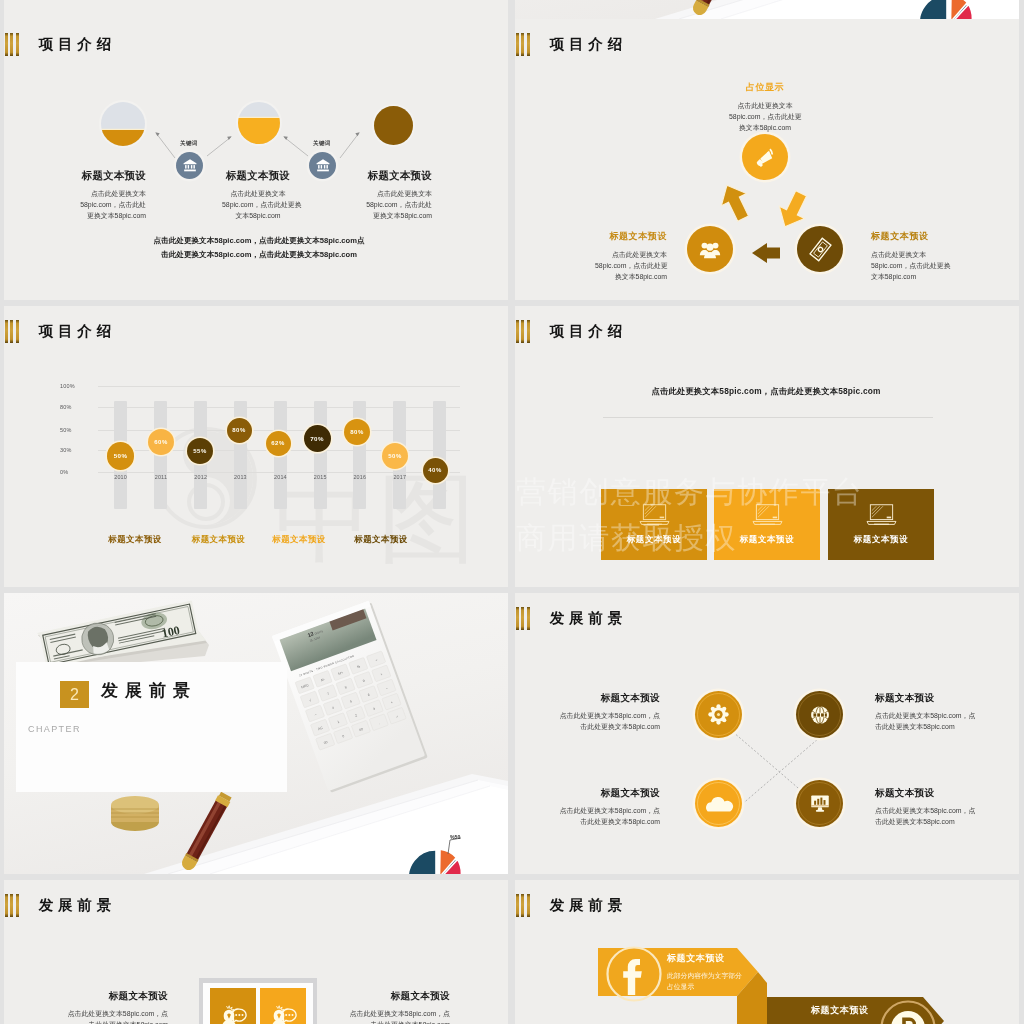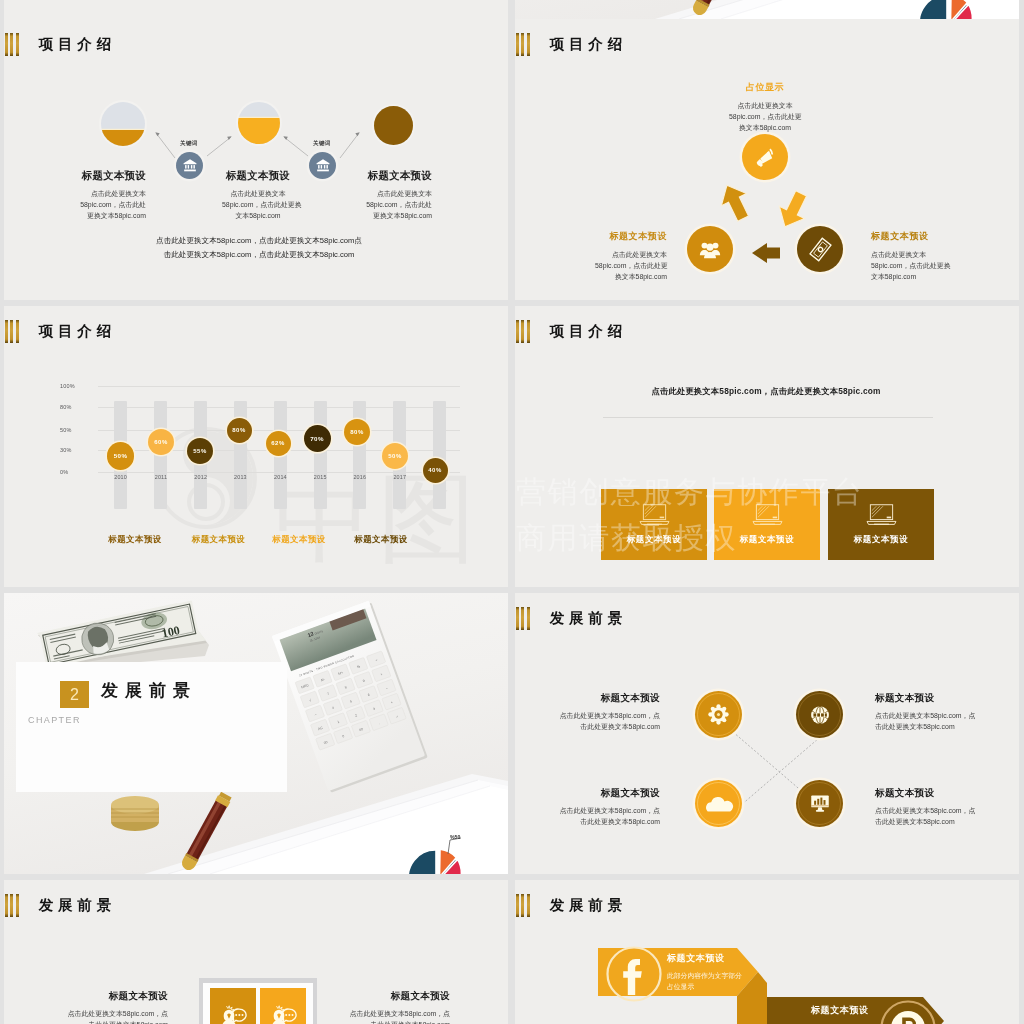--- a/index.html
+++ b/index.html
@@ -46,21 +46,21 @@
   .yr{position:absolute;font-size:5.4px;color:#5e5e60;text-align:center;width:26px;letter-spacing:.2px;}
   .lab3{position:absolute;font-size:8.5px;font-weight:700;letter-spacing:.4px;}
 
   
   .card4{position:absolute;width:110px;height:71px;display:flex;flex-direction:column;
       align-items:center;justify-content:center;}
   .card4 .cl{font-size:8.5px;font-weight:700;color:#fff;letter-spacing:.6px;margin-top:7px;}
   .wbox{position:absolute;background:#fff;}
   .chnum{width:29px;height:27px;background:#c8921f;color:#fbe9b8;font-size:16px;
       display:flex;align-items:center;justify-content:center;font-weight:400;}
-  .chlbl{font-size:9.5px;color:#a8a8a8;letter-spacing:2.1px;margin-top:7px;margin-left:-32px;letter-spacing:1.4px;font-size:9px;}
+  .chlbl{font-size:9.5px;color:#a8a8a8;letter-spacing:2.1px;margin-top:16px;margin-left:-32px;letter-spacing:1.4px;font-size:9px;}
 
   
   .c6{position:absolute;width:52px;height:52px;border-radius:50%;
       display:flex;align-items:center;justify-content:center;box-shadow:0 0 0 2.5px #faf4e8;}
   svg{display:block;overflow:visible;shape-rendering:geometricPrecision;}
   svg text{-webkit-font-smoothing:antialiased;}
   .wm{position:absolute;pointer-events:none;}
 </style>
 </head>
 <body>
@@ -302,21 +302,21 @@
   </div>
   <div class="abs right" style="left:360px;top:150px;width:68px;">
     <div class="h3" style="font-size:10.4px;white-space:nowrap;">标题文本预设</div>
     <div class="p1" style="margin-top:5px;">
       <div>点击此处更换文本</div>
       <div>58pic.com，点击此处</div>
       <div>更换文本58pic.com</div>
     </div>
   </div>
 
-  <div class="abs center p1" style="left:125px;top:215px;width:260px;font-size:7.6px;line-height:1.82;color:#1f1f1f;font-weight:400;white-space:nowrap;">
+  <div class="abs center p1" style="left:125px;top:215px;width:260px;font-size:7.6px;line-height:1.82;color:#1f1f1f;font-weight:700;white-space:nowrap;">
     <div>点击此处更换文本58pic.com，点击此处更换文本58pic.com点</div>
     <div>击此处更换文本58pic.com，点击此处更换文本58pic.com</div>
   </div>
 </div>
 
 <div class="slide col-r r1">
   <div class="stitle">
     <span class="bars">
           <i></i>
           <i></i>

